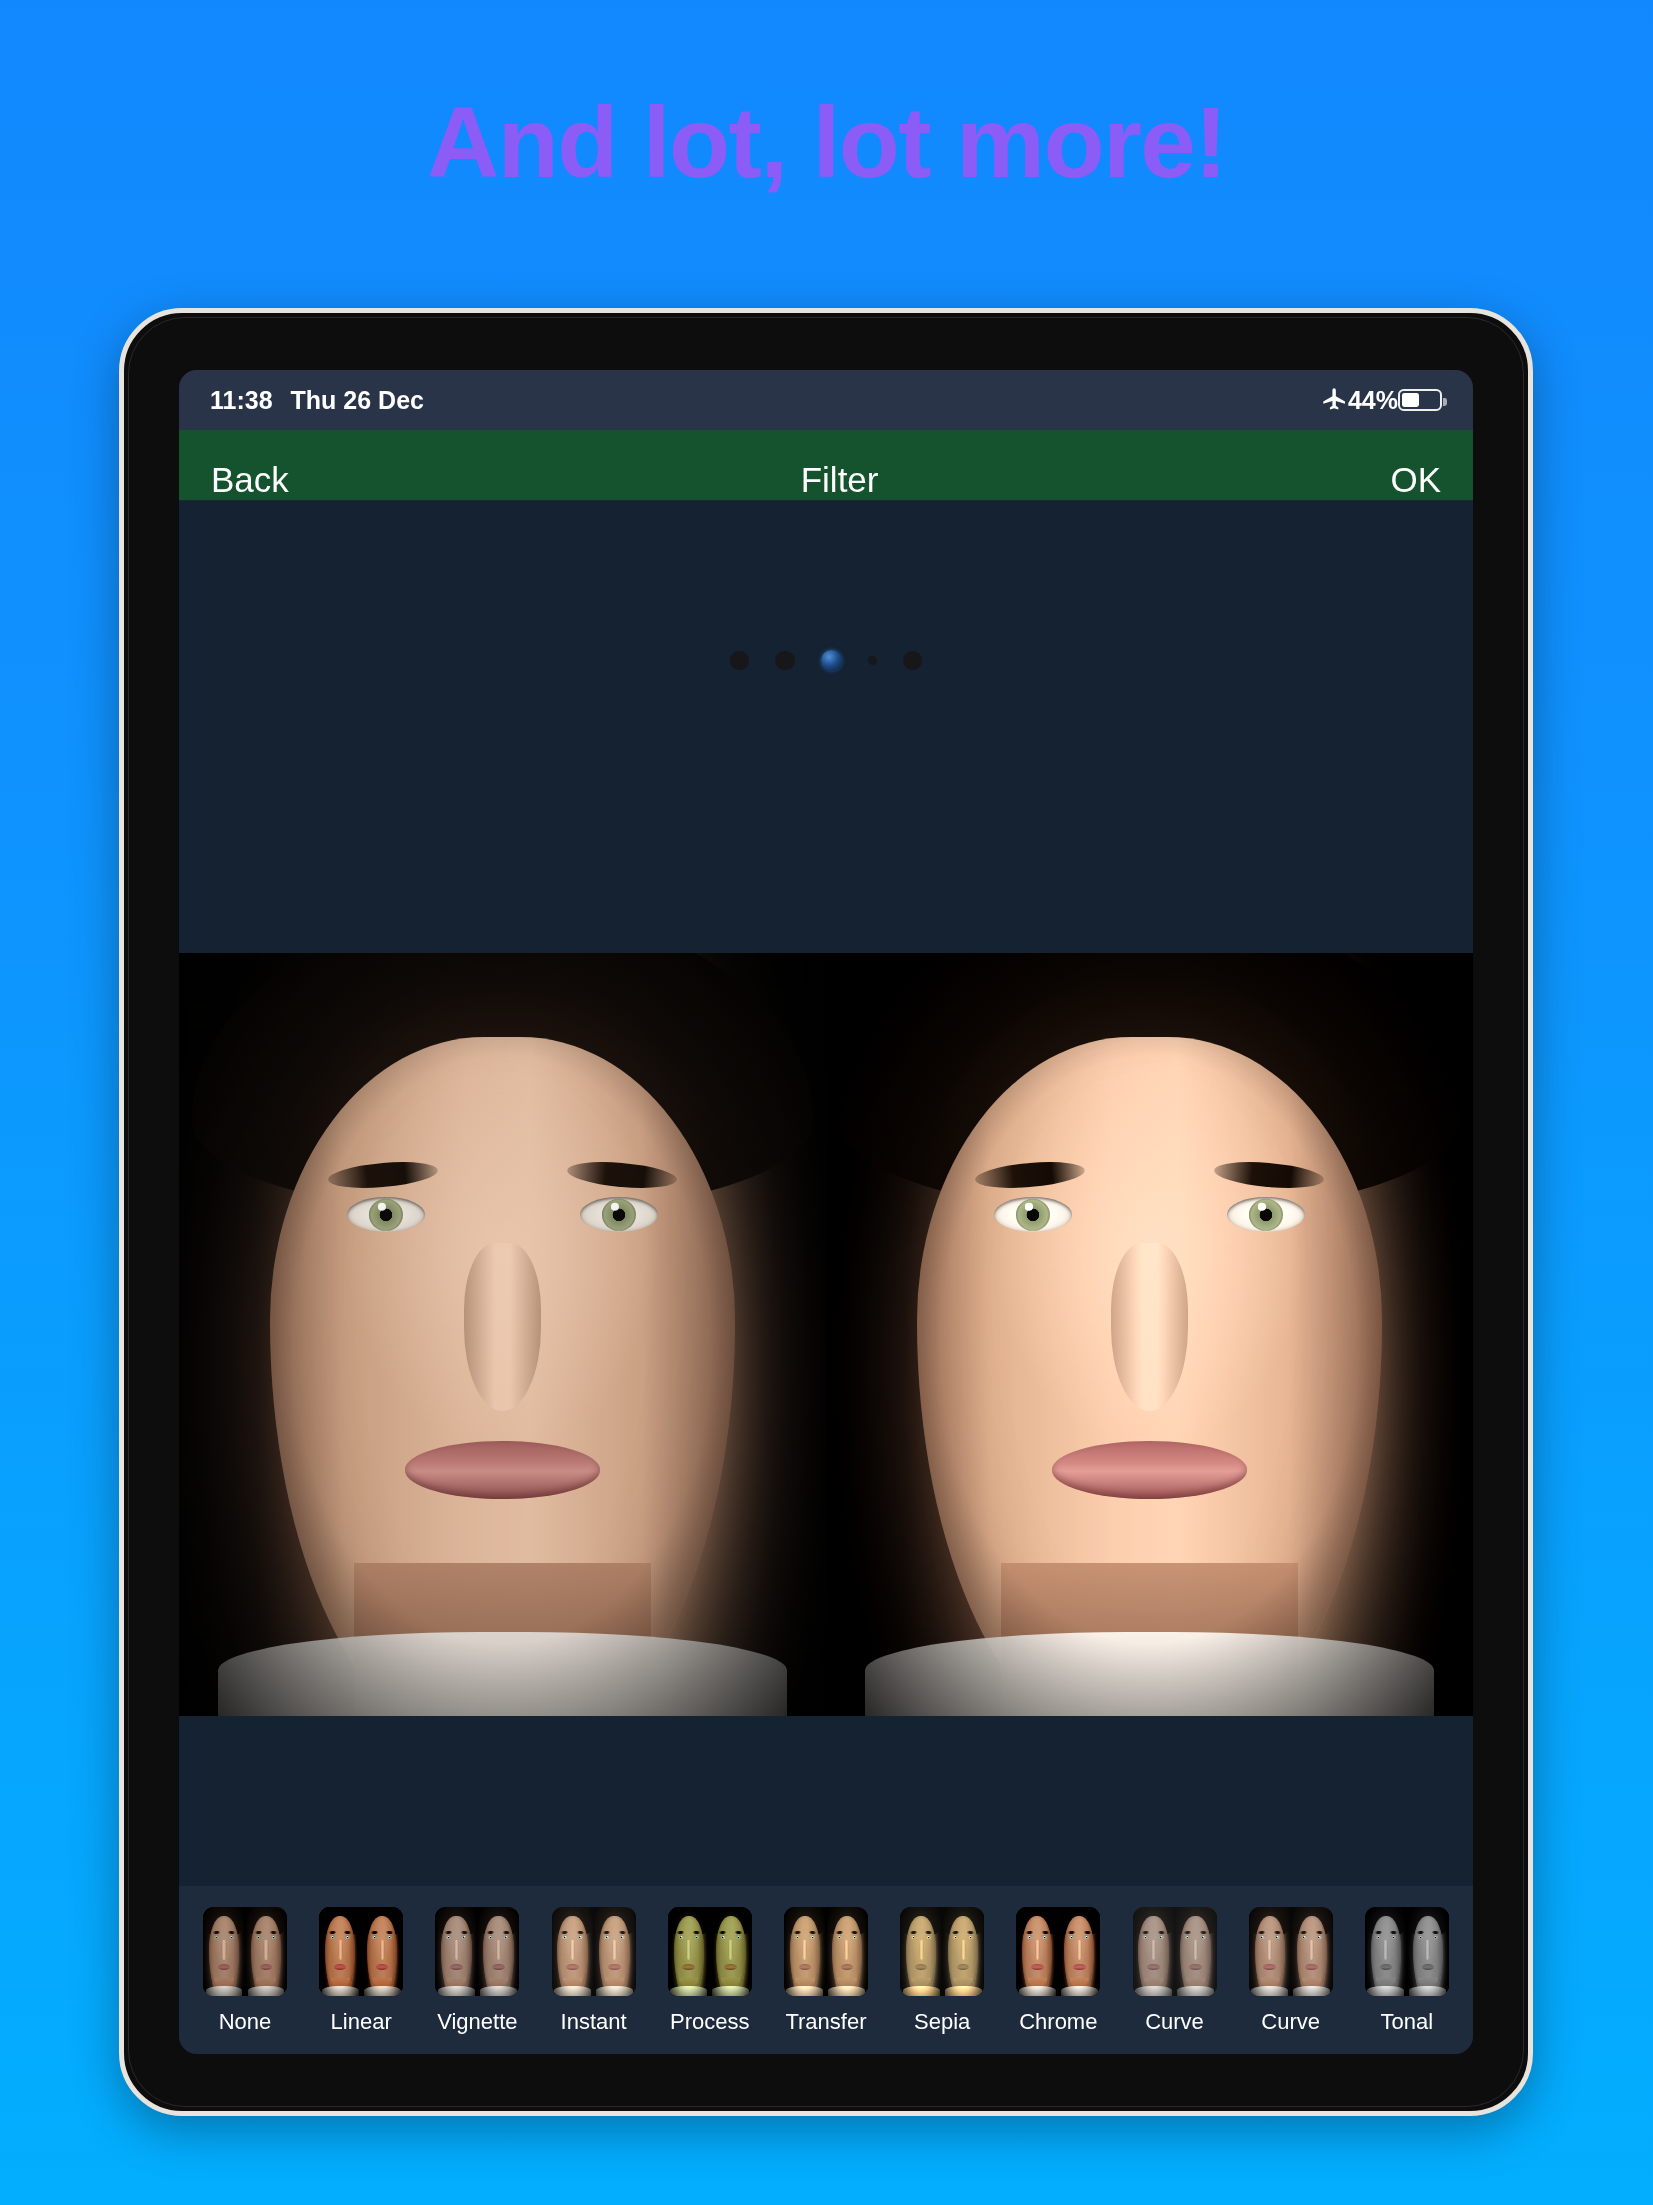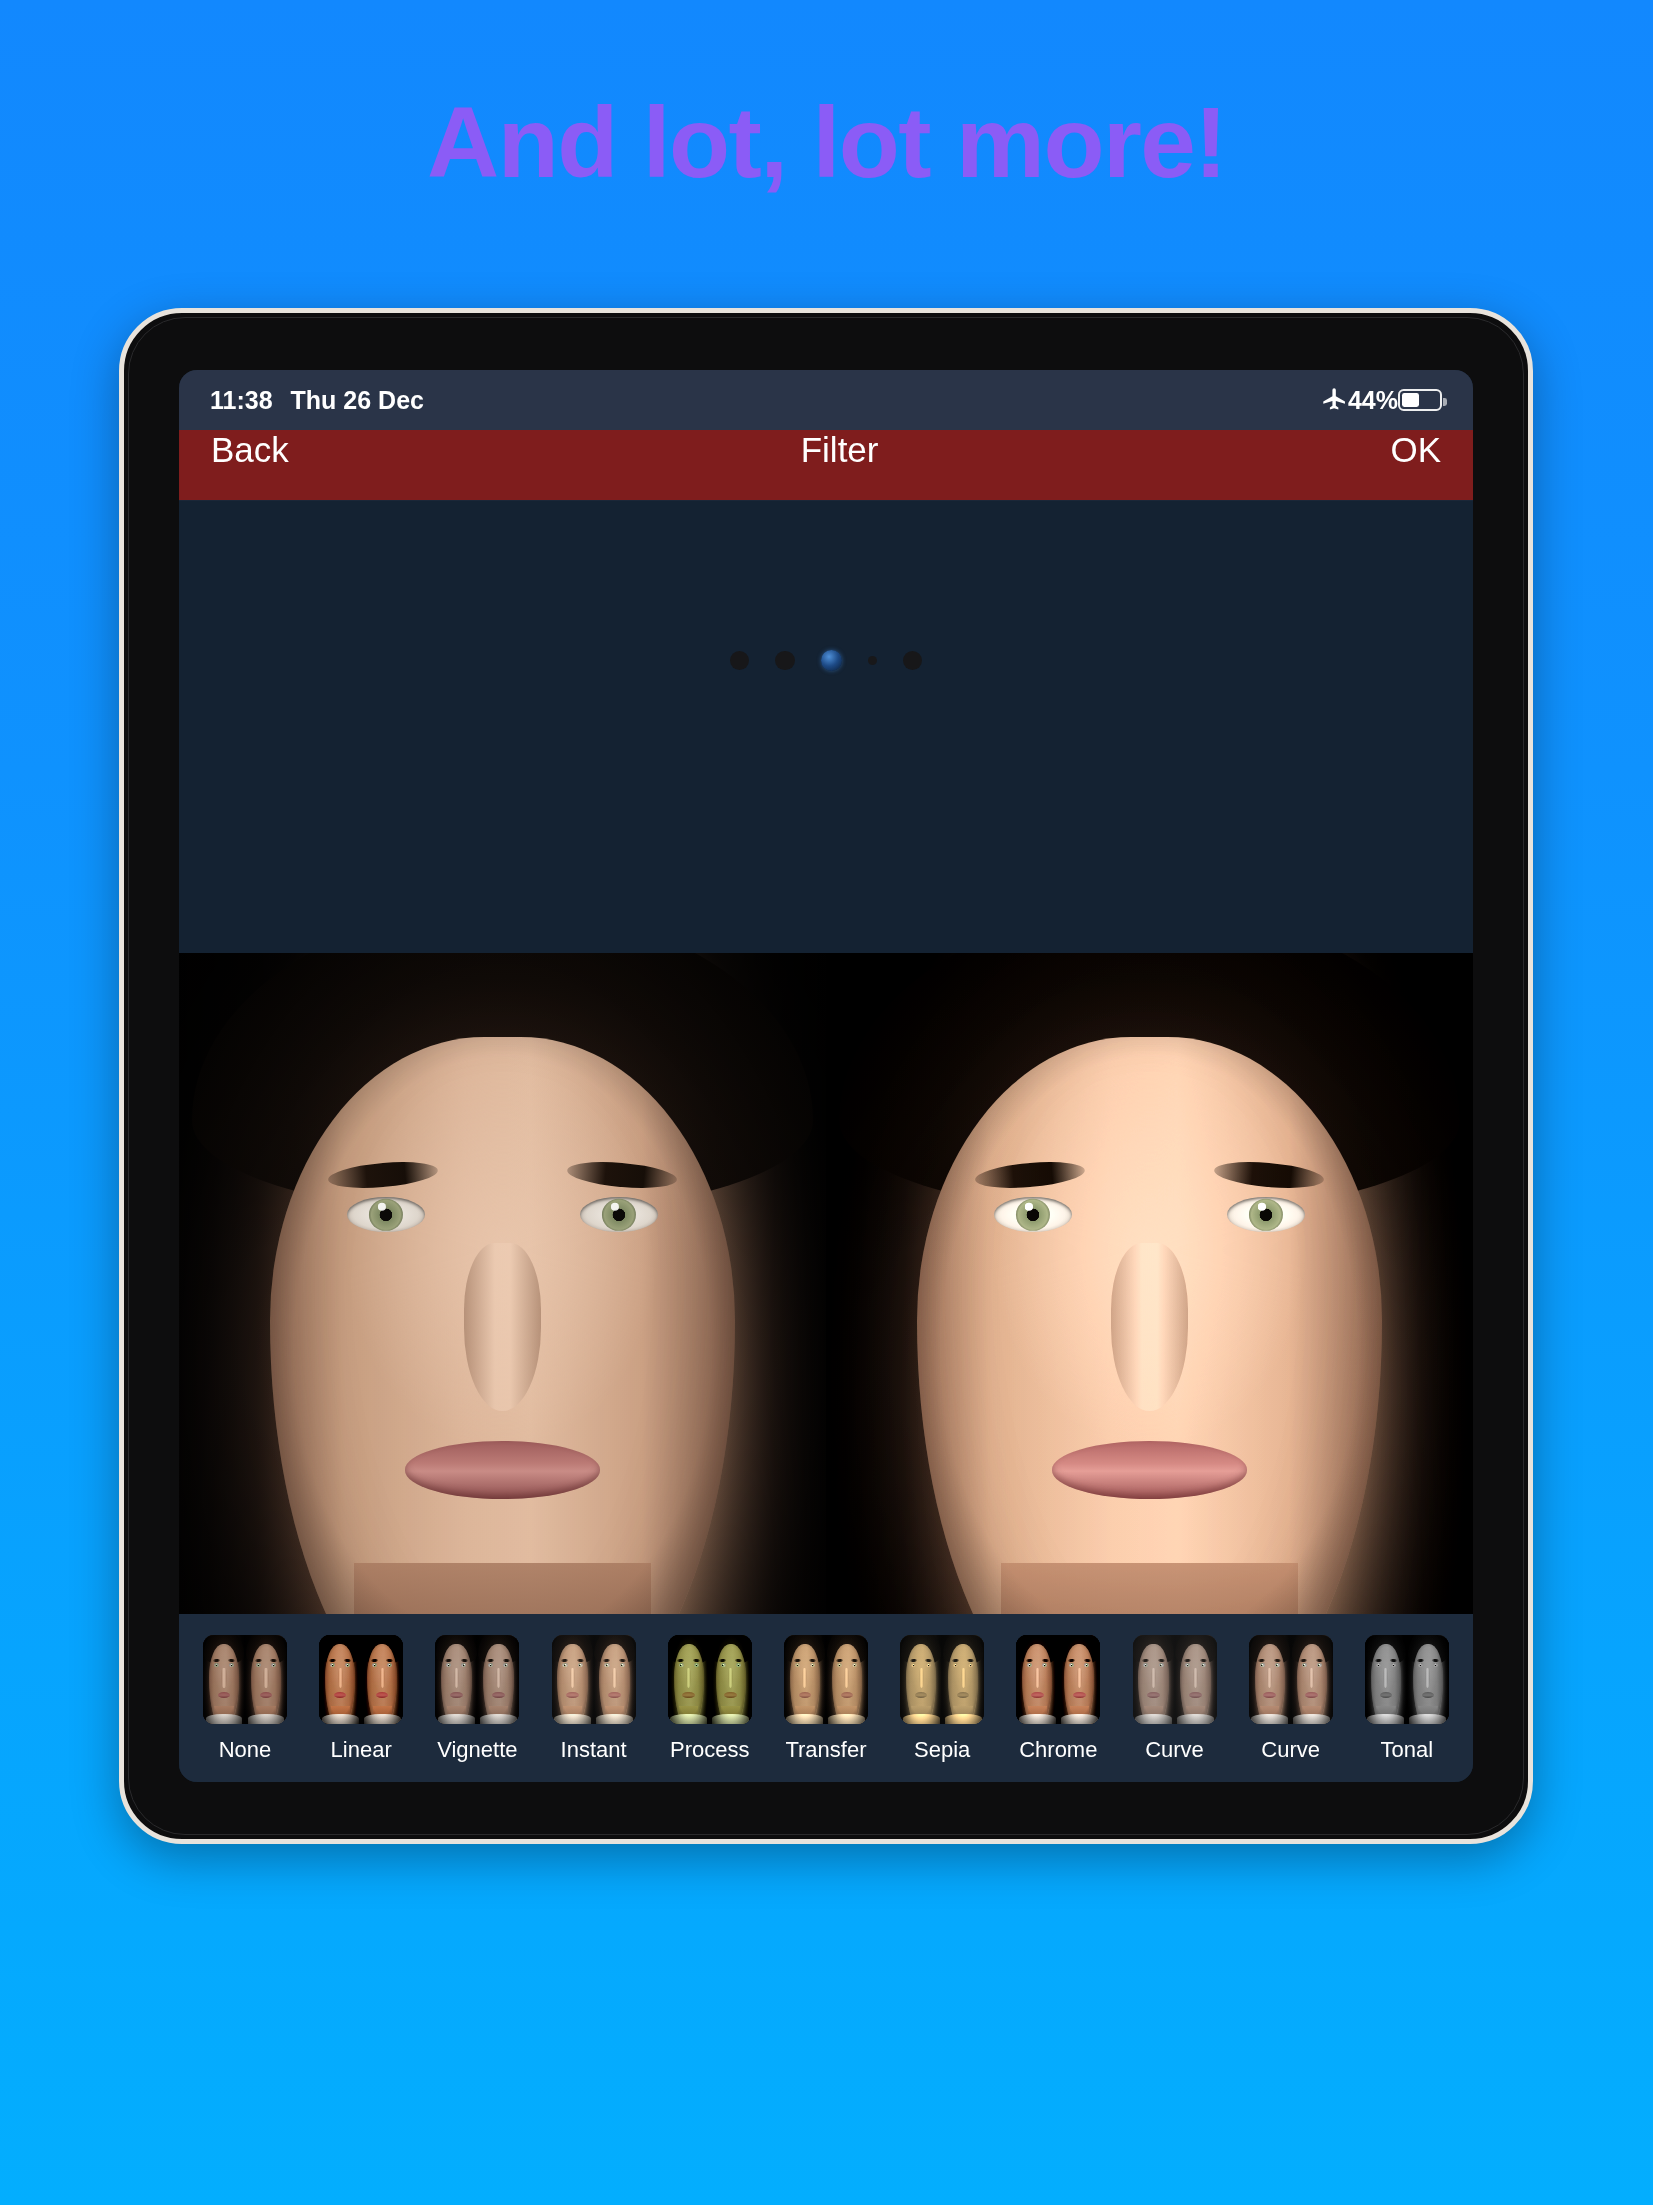--- a/index.html
+++ b/index.html
@@ -22,21 +22,21 @@
     font-size: 100px;
     font-weight: bold;
     letter-spacing: -1.6px;
     line-height: 1.05;
   }
 
   
   .device-wrap {
     position: absolute;
     left: 119px; top: 308px;
-    width: 1414px; height: 1536px;
+    width: 1414px; height: 1808px;
   }
   .device {
     position: absolute; inset: 0;
     background: #0d0d0e;
     border-radius: 63px;
     border: 5.7px solid #e8e3dc;
     box-shadow: 0 14.5px 48px rgba(0,0,0,0.32);
     overflow: hidden;
   }
   .device-inner-rim {
@@ -101,23 +101,23 @@
     background: rgba(255,255,255,0.6);
   }
   .battery-fill {
     position: absolute; left: 1.6px; top: 1.6px; bottom: 1.6px;
     width: 44%; background: #ffffff; border-radius: 2.4px;
   }
 
   
   .navbar {
     height: 71px; flex: 0 0 71px;
-    background: #7f1d1d;
+    background: #14532d;
     border-bottom: 1.6px solid #1b2738;
-    display: flex; align-items: flex-start; justify-content: space-between;
+    display: flex; align-items: flex-end; justify-content: space-between;
     padding: 0 32px;
     color: #ffffff;
   }
   .nav-btn { font-size: 35px; color: #ffffff; cursor: pointer; }
   .nav-title { font-size: 35px; color: #ffffff; }
 
   
   .canvas {
     flex: 1 1 auto;
     background: #142232;

